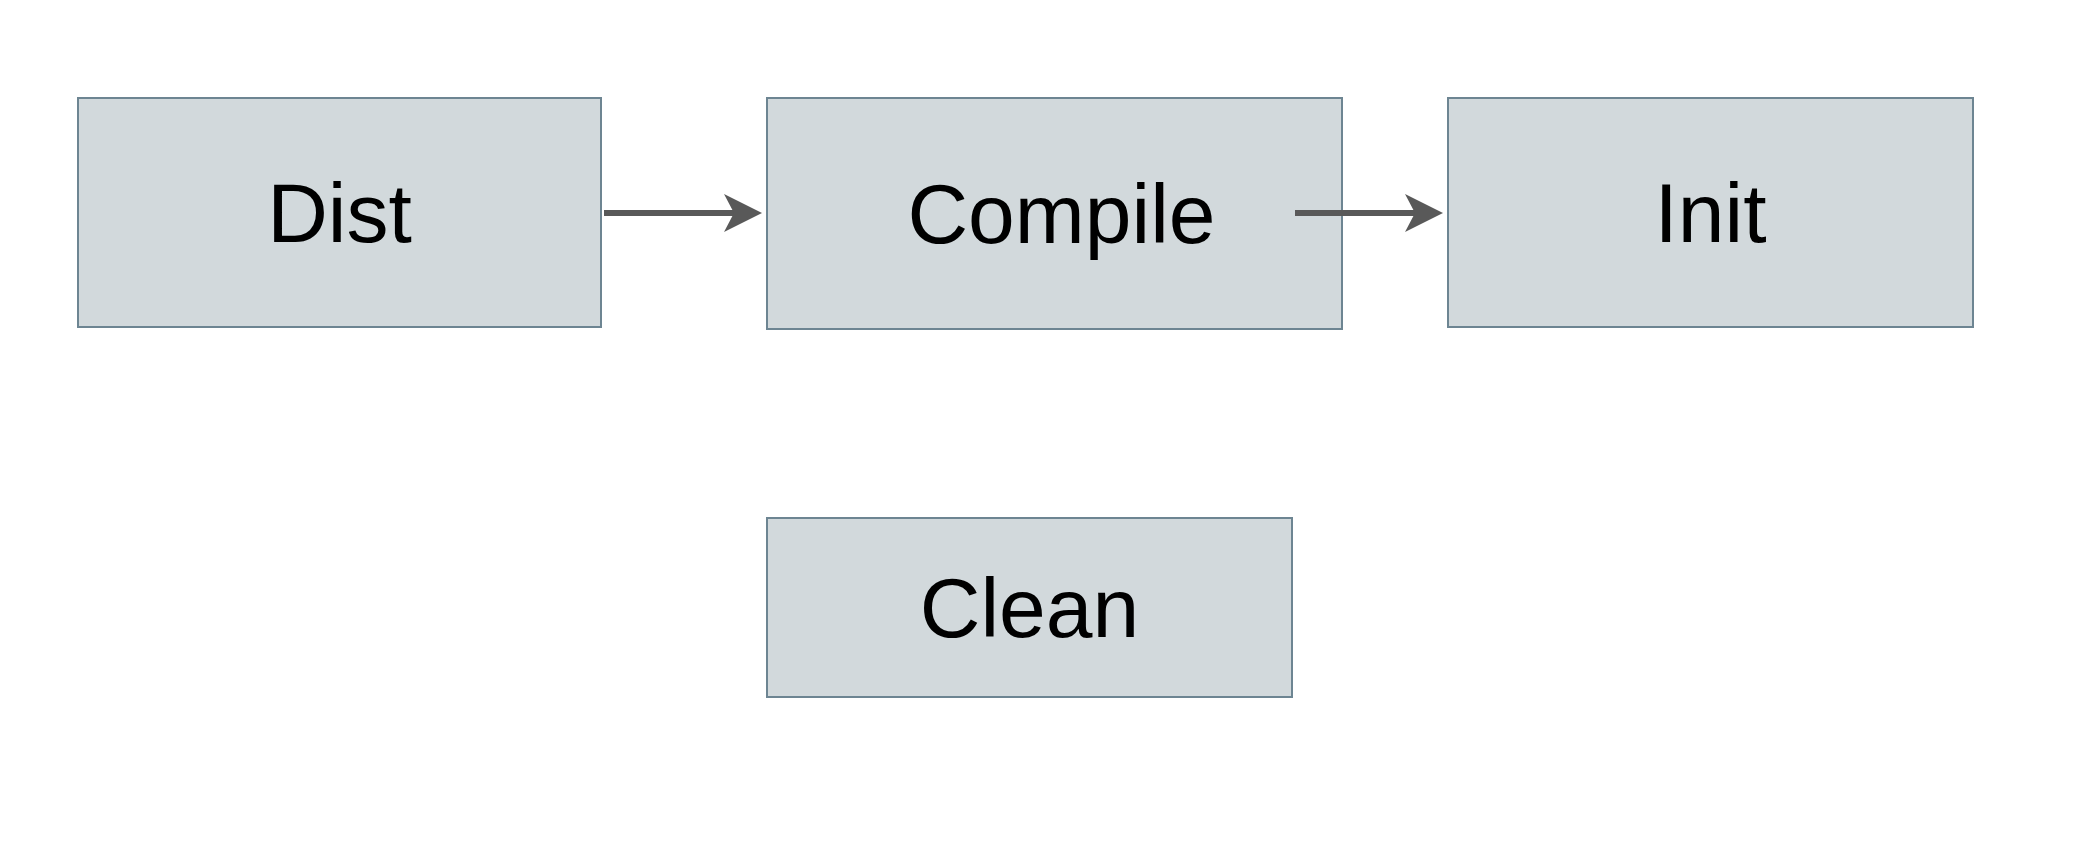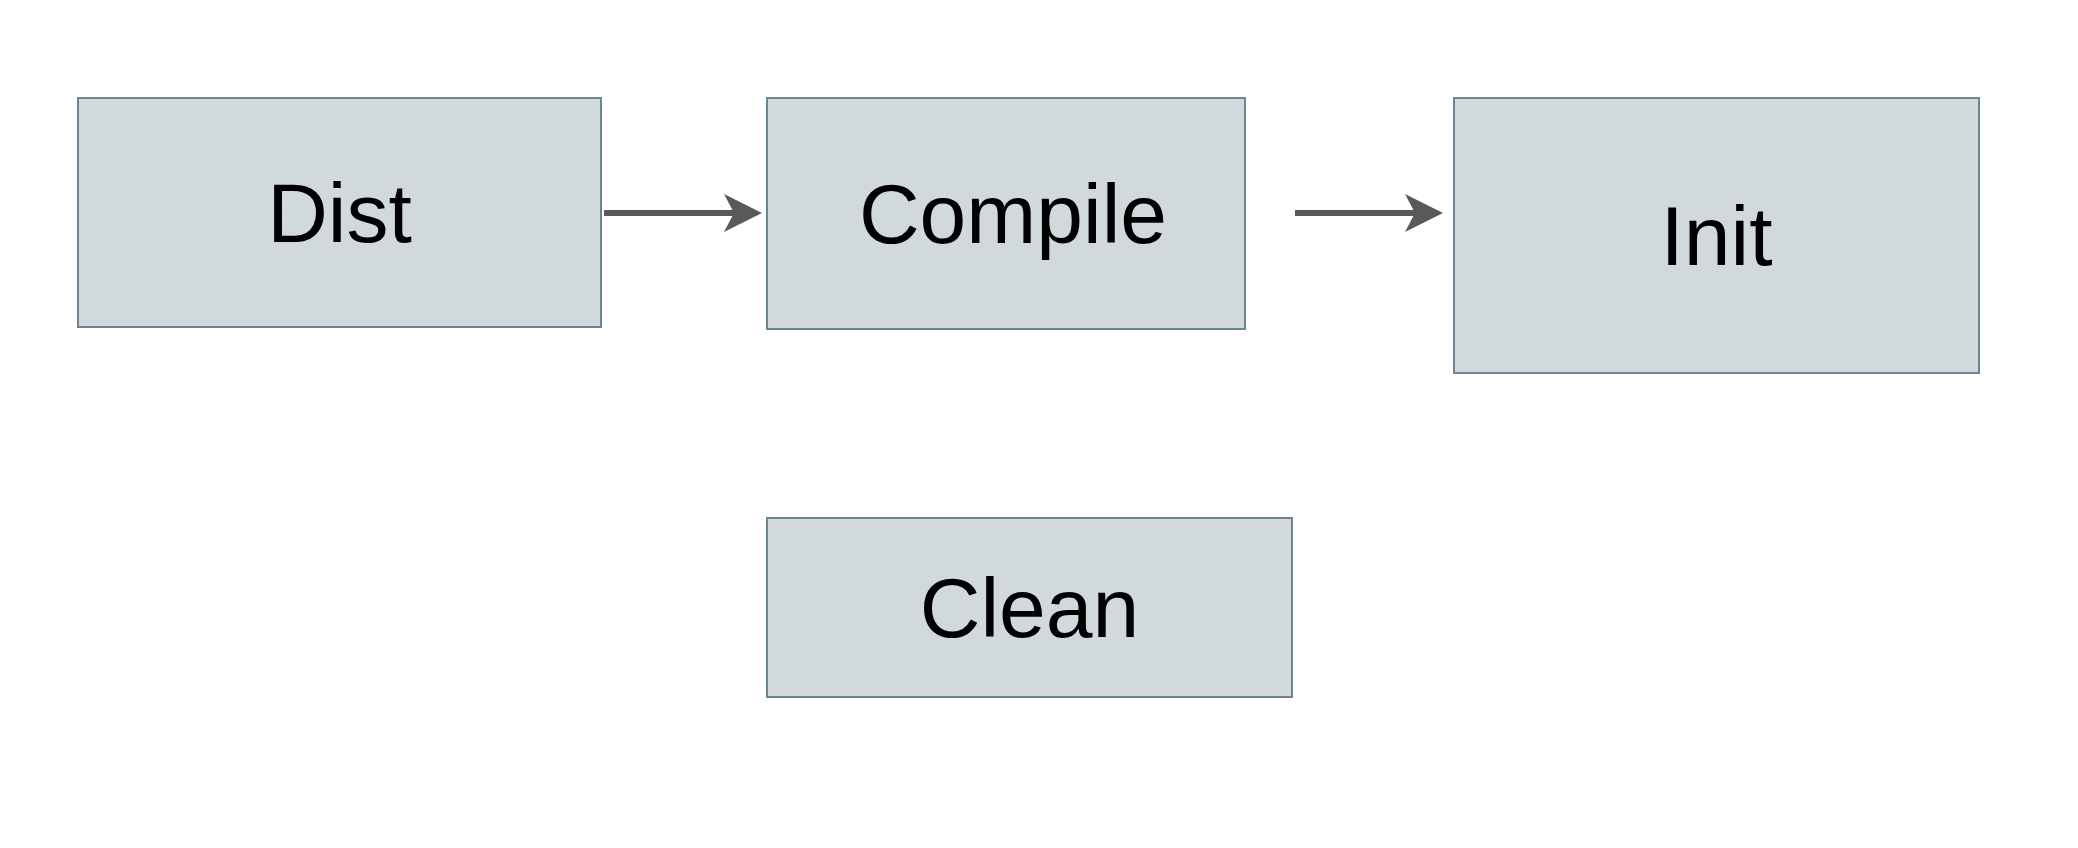--- a/index.html
+++ b/index.html
@@ -24,22 +24,22 @@
     justify-content: center;
     text-align: right;
   }
   .node .label {
     font-size: 84px;
     line-height: 1;
     color: var(--text-color, #000000);
     white-space: nowrap;
   }
   #node-dist    { left: 77px;   top: 97px;  width: 525px; height: 231px; }
-  #node-compile { left: 766px;  top: 97px;  width: 480px; height: 233px; padding-left: 14px; }
-  #node-init    { left: 1447px; top: 97px;  width: 527px; height: 277px; margin-left: 6px; }
+  #node-compile { left: 766px;  top: 97px;  width: 577px; height: 233px; padding-left: 14px; }
+  #node-init    { left: 1447px; top: 97px;  width: 527px; height: 231px; }
   #node-clean   { left: 766px;  top: 517px; width: 527px; height: 181px; }
 
   #connectors {
     position: absolute;
     left: 0;
     top: 0;
     width: 2078px;
     height: 848px;
     pointer-events: none;
   }

